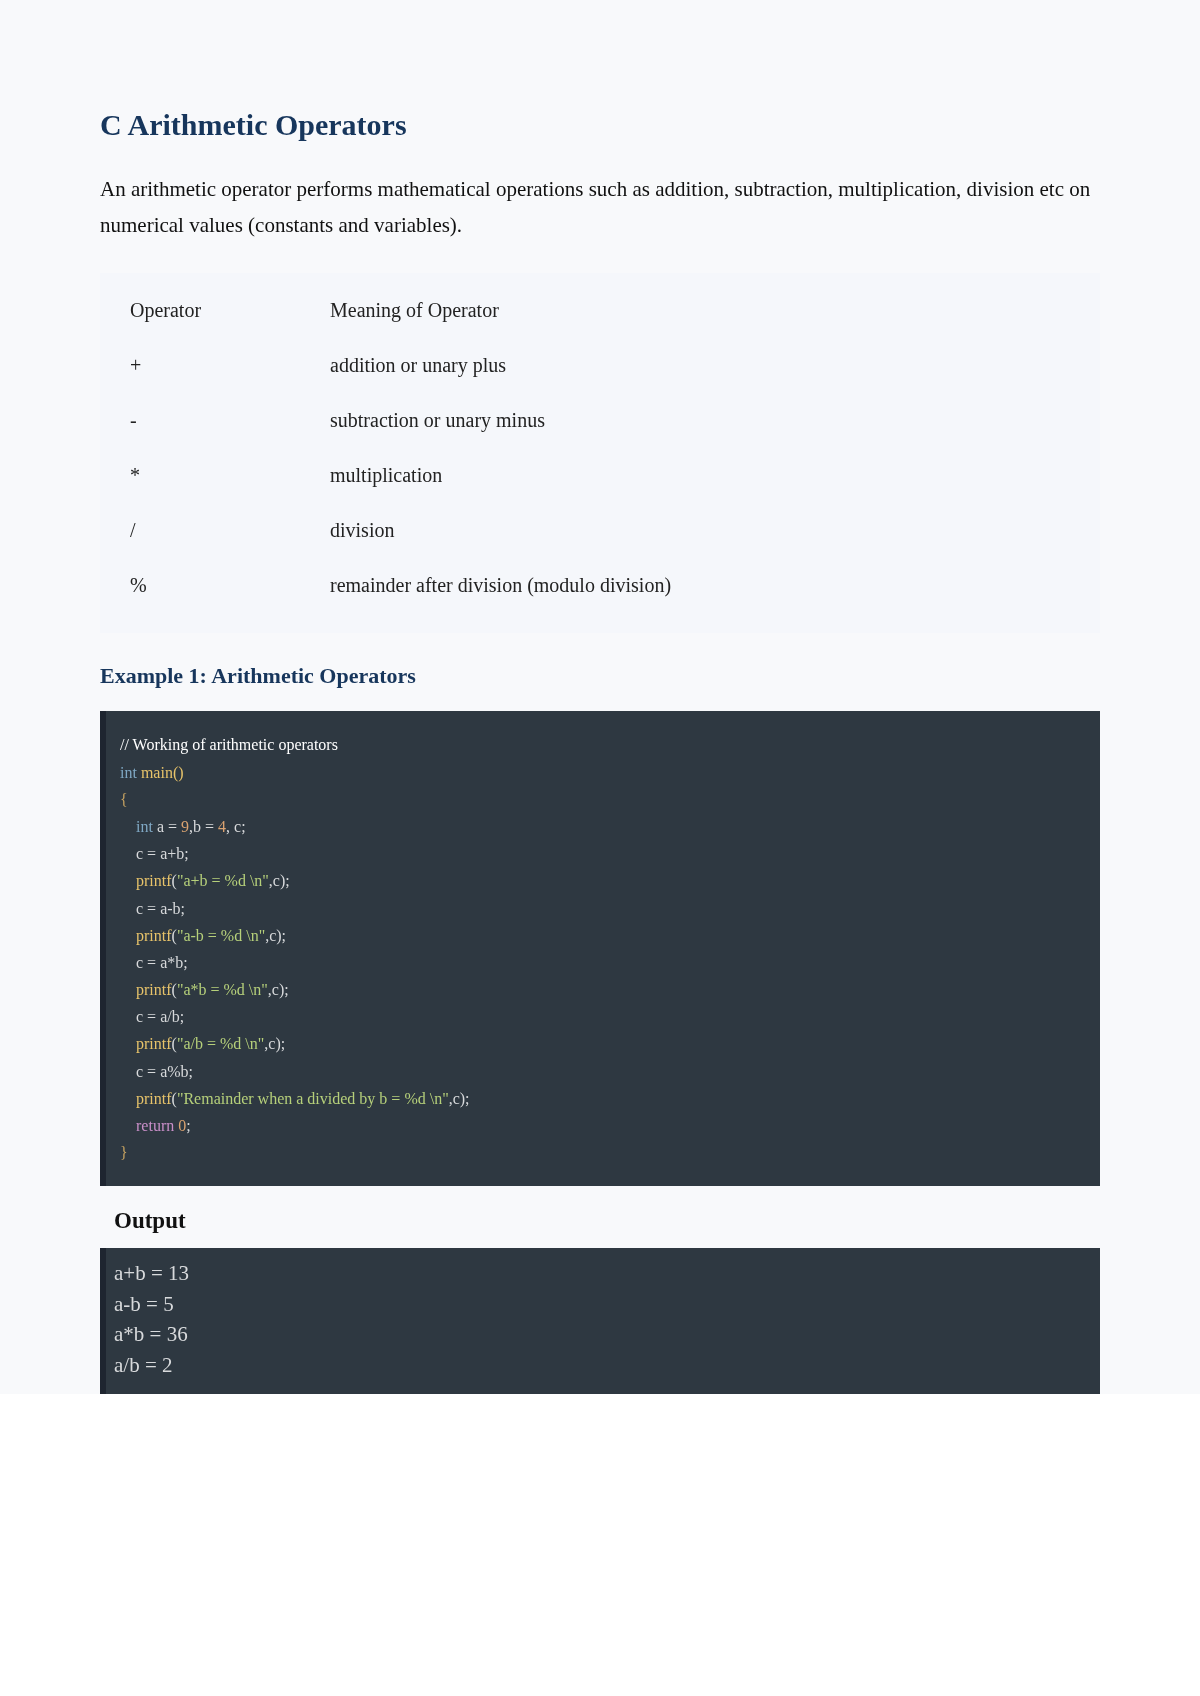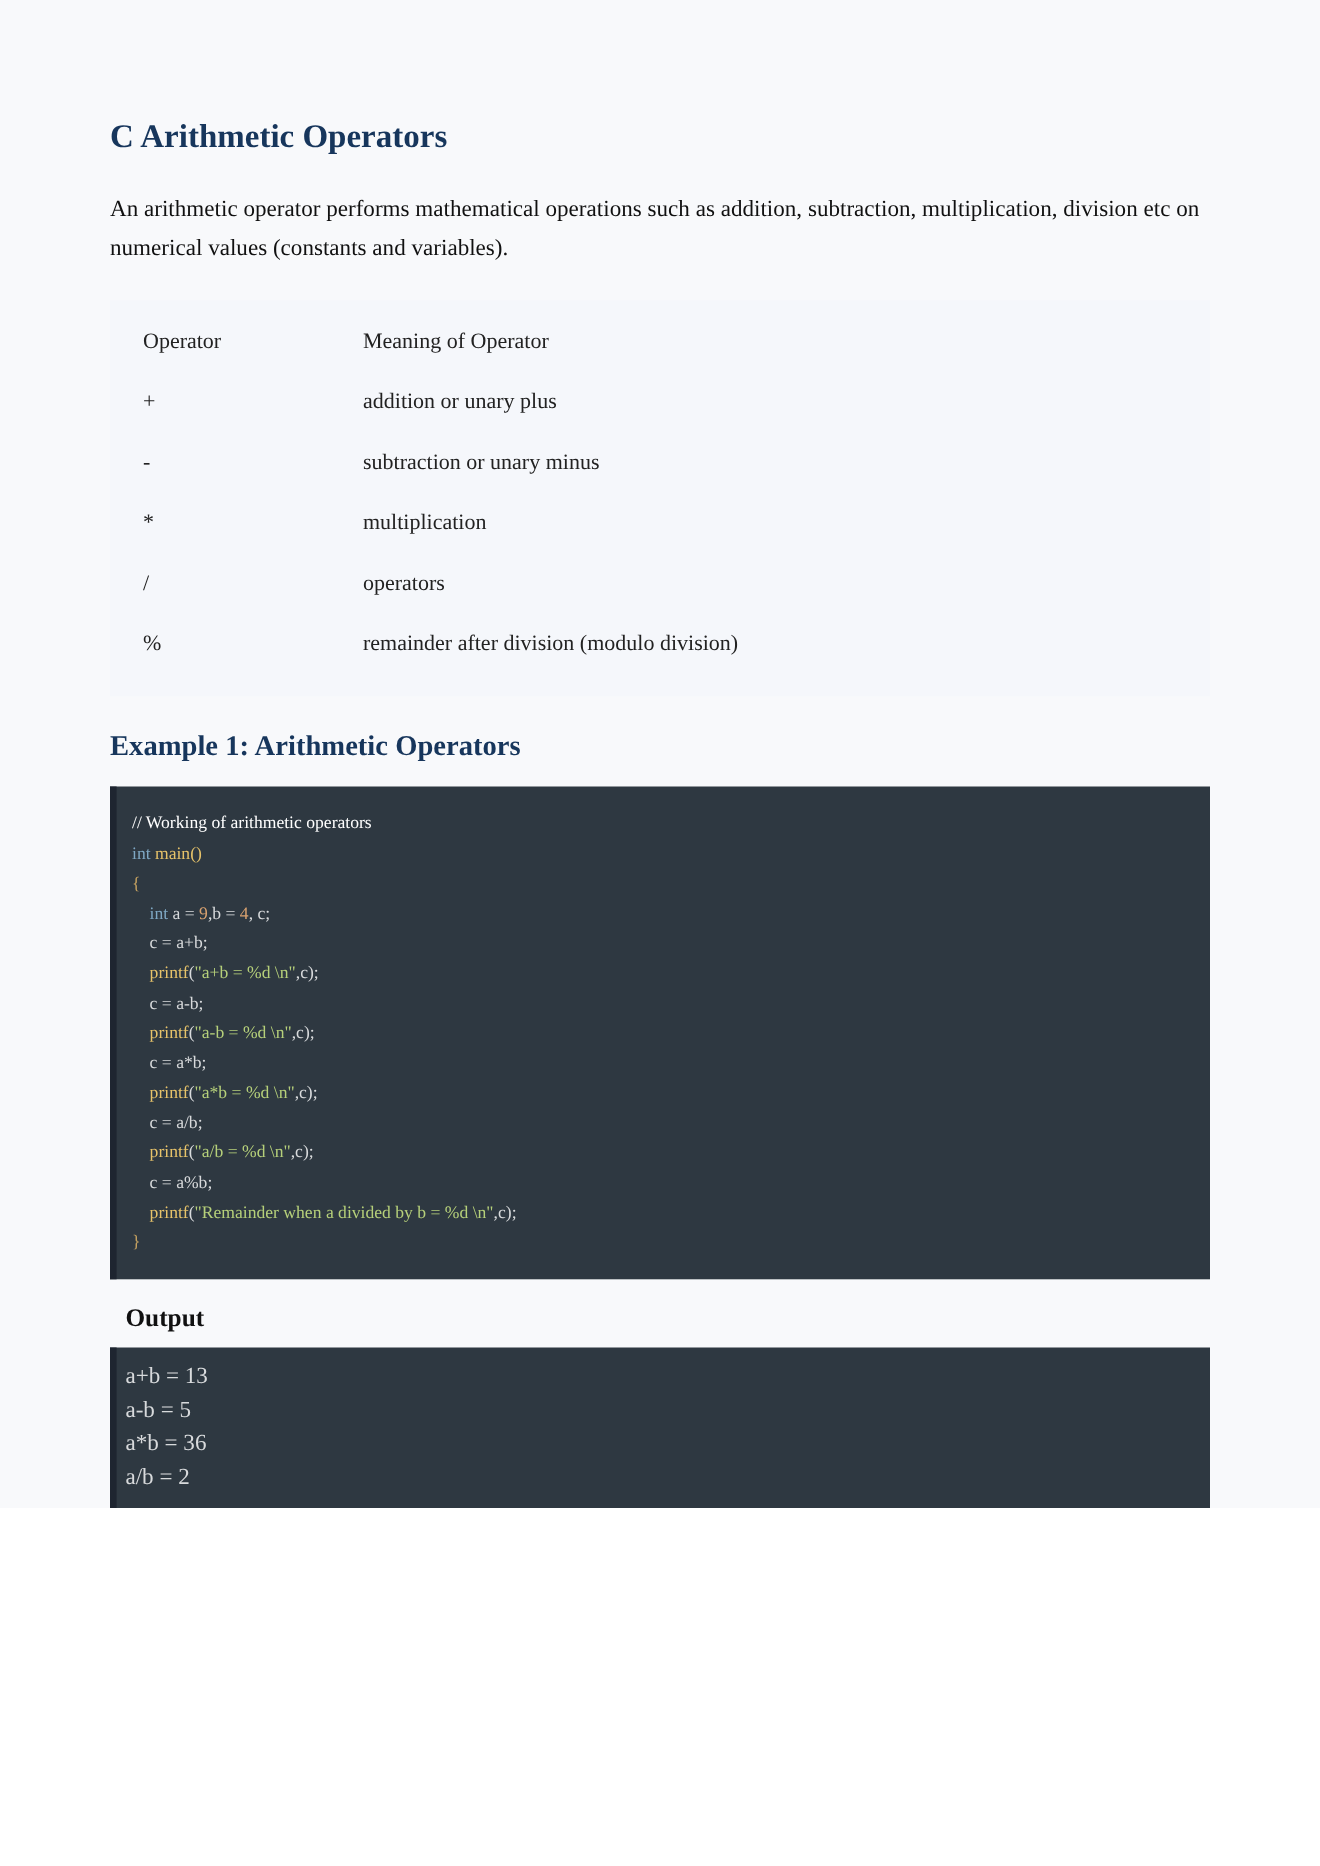--- a/index.html
+++ b/index.html
@@ -43,21 +43,21 @@
     color: #222;
   }
   .op-col2 {
     flex: 1;
     font-size: 20px;
     color: #222;
   }
   h2.sub-title {
     color: #17365c;
     font-weight: bold;
-    font-size: 26px;
+    font-size: 22px;
     margin-bottom: 22px;
   }
   .code-block {
     background: #2e3841;
     border-left: 6px solid #1e2530;
     padding: 20px 14px 20px 14px;
     font-family: Georgia, 'Times New Roman', serif;
     font-size: 16px;
     line-height: 1.7;
     color: #d8dadc;
@@ -110,21 +110,21 @@
       <div class="op-row">
         <div class="op-col1">-</div>
         <div class="op-col2">subtraction or unary minus</div>
       </div>
       <div class="op-row">
         <div class="op-col1">*</div>
         <div class="op-col2">multiplication</div>
       </div>
       <div class="op-row">
         <div class="op-col1">/</div>
-        <div class="op-col2">operators</div>
+        <div class="op-col2">division</div>
       </div>
       <div class="op-row">
         <div class="op-col1">%</div>
         <div class="op-col2">remainder after division (modulo division)</div>
       </div>
     </div>
 
     <h2 class="sub-title">Example 1: Arithmetic Operators</h2>
 
     <div class="code-block">
@@ -137,20 +137,21 @@
       <div class="code-line"><span class="c-func">    printf</span><span>(</span><span class="c-string">"a+b = %d \n"</span><span>,c);</span></div>
       <div class="code-line">    c = a-b;</div>
       <div class="code-line"><span class="c-func">    printf</span><span>(</span><span class="c-string">"a-b = %d \n"</span><span>,c);</span></div>
       <div class="code-line">    c = a*b;</div>
       <div class="code-line"><span class="c-func">    printf</span><span>(</span><span class="c-string">"a*b = %d \n"</span><span>,c);</span></div>
       <div class="code-line">    c = a/b;</div>
       <div class="code-line"><span class="c-func">    printf</span><span>(</span><span class="c-string">"a/b = %d \n"</span><span>,c);</span></div>
       <div class="code-line">    c = a%b;</div>
       <div class="code-line"><span class="c-func">    printf</span><span>(</span><span class="c-string">"Remainder when a divided by b = %d \n"</span><span>,c);</span></div>
       <div class="code-line"></div>
+      <div class="code-line"><span class="c-key">    return </span><span class="c-num">0</span><span>;</span></div>
       <div class="code-line"><span class="c-brace">}</span></div>
     </div>
 
     <h3 class="out-title">Output</h3>
 
     <div class="output-block">
       <div>a+b = 13</div>
       <div>a-b = 5</div>
       <div>a*b = 36</div>
       <div>a/b = 2</div>

